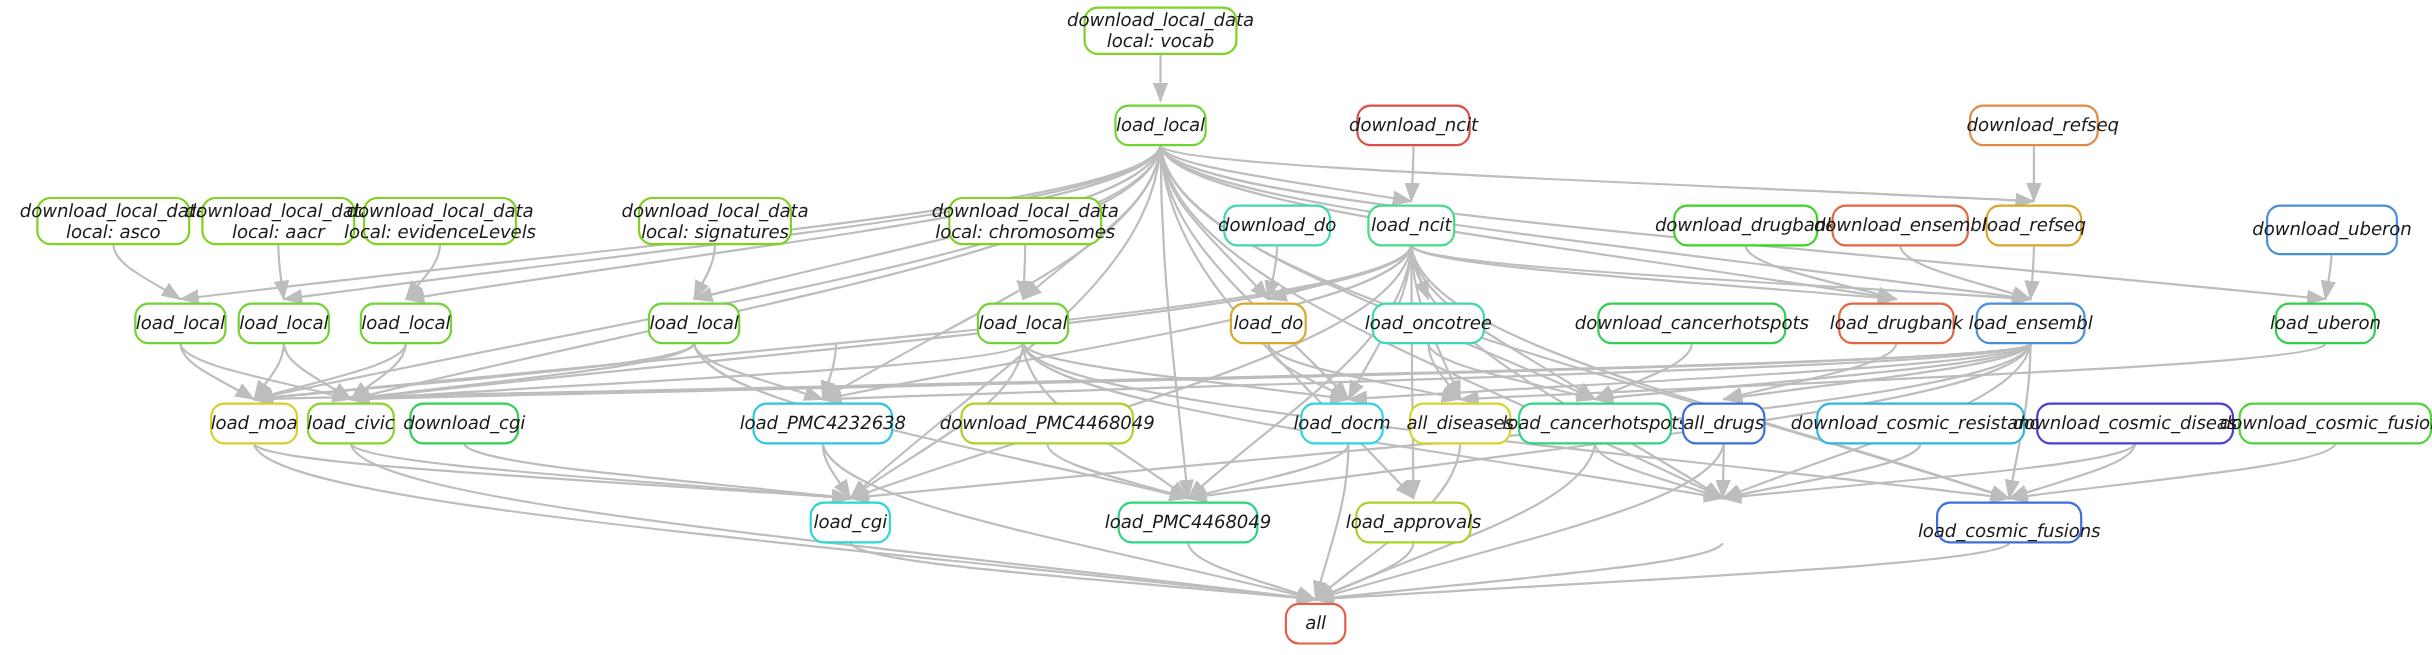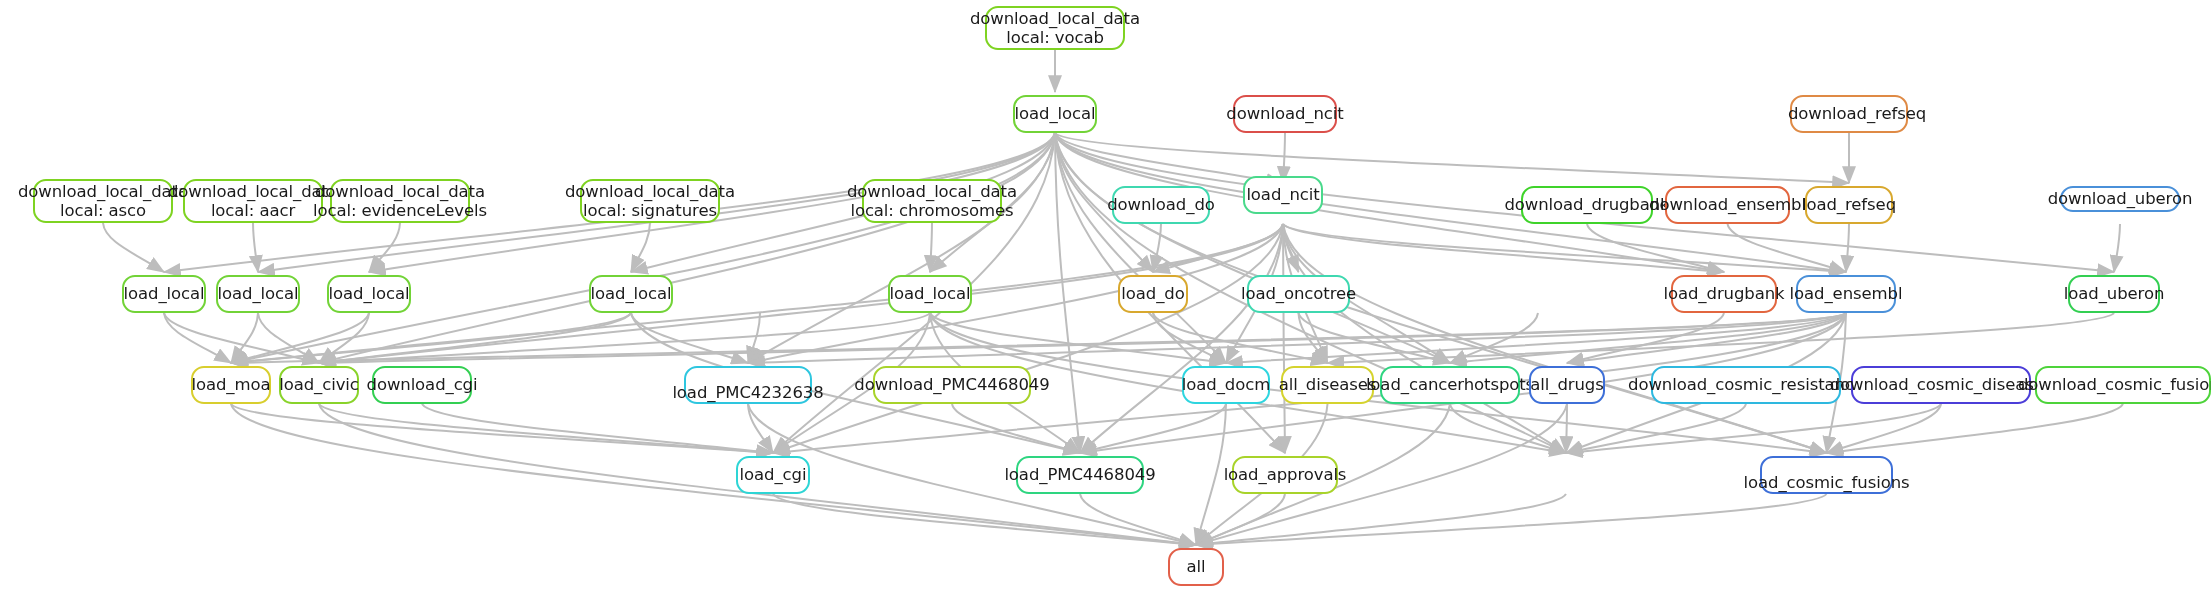--- a/index.html
+++ b/index.html
@@ -9,20 +9,21 @@
   }
   body {
     font-family: "DejaVu Sans", "Liberation Sans", sans-serif;
   }
   #dag-canvas {
     position: relative;
     width: 2211px;
     height: 595px;
     background: #ffffff;
     overflow: hidden;
+    font-style: italic;
   }
   #edge-layer {
     position: absolute;
     left: 0;
     top: 0;
     width: 2211px;
     height: 595px;
     pointer-events: none;
   }
   #node-layer {
@@ -207,33 +208,33 @@
         <span class="node-label">download_local_data</span>
         <span class="line2">local: signatures</span>
       </div>
       <div class="dag-node" style="left: 862px; top: 179px; width: 140px; height: 44px; border-color: rgb(126, 211, 33);">
         <span class="node-label">download_local_data</span>
         <span class="line2">local: chromosomes</span>
       </div>
       <div class="dag-node" style="left: 1112px; top: 186px; width: 98px; height: 38px; border-color: rgb(63, 216, 176);">
         <span class="node-label">download_do</span>
       </div>
-      <div class="dag-node" style="left: 1243px; top: 176px; width: 80px; height: 38px; border-color: rgb(73, 217, 139);">
+      <div class="dag-node" style="left: 1243px; top: 186px; width: 80px; height: 38px; border-color: rgb(73, 217, 139);">
         <span class="node-label">load_ncit</span>
       </div>
       <div class="dag-node" style="left: 1521px; top: 186px; width: 132px; height: 38px; border-color: rgb(63, 211, 42);">
         <span class="node-label">download_drugbank</span>
       </div>
       <div class="dag-node" style="left: 1665px; top: 186px; width: 125px; height: 38px; border-color: rgb(226, 102, 63);">
         <span class="node-label">download_ensembl</span>
       </div>
       <div class="dag-node" style="left: 1805px; top: 186px; width: 88px; height: 38px; border-color: rgb(216, 168, 46);">
         <span class="node-label">load_refseq</span>
       </div>
-      <div class="dag-node" style="left: 2060px; top: 186px; width: 120px; height: 26px; border-color: rgb(74, 144, 217);">
+      <div class="dag-node" style="left: 2060px; top: 186px; width: 120px; height: 46px; border-color: rgb(74, 144, 217);">
         <span class="node-label">download_uberon</span>
       </div>
       <div class="dag-node" style="left: 122px; top: 275px; width: 84px; height: 38px; border-color: rgb(114, 211, 55);">
         <span class="node-label">load_local</span>
       </div>
       <div class="dag-node" style="left: 216px; top: 275px; width: 84px; height: 38px; border-color: rgb(114, 211, 55);">
         <span class="node-label">load_local</span>
       </div>
       <div class="dag-node" style="left: 327px; top: 275px; width: 84px; height: 38px; border-color: rgb(114, 211, 55);">
         <span class="node-label">load_local</span>
@@ -243,45 +244,48 @@
       </div>
       <div class="dag-node" style="left: 888px; top: 275px; width: 84px; height: 38px; border-color: rgb(114, 211, 55);">
         <span class="node-label">load_local</span>
       </div>
       <div class="dag-node" style="left: 1118px; top: 275px; width: 70px; height: 38px; border-color: rgb(216, 168, 46);">
         <span class="node-label">load_do</span>
       </div>
       <div class="dag-node" style="left: 1247px; top: 275px; width: 103px; height: 38px; border-color: rgb(63, 216, 176);">
         <span class="node-label">load_oncotree</span>
       </div>
+      <div class="dag-node" style="left: 1452px; top: 275px; width: 172px; height: 38px; border-color: rgb(51, 207, 82);">
+        <span class="node-label">download_cancerhotspots</span>
+      </div>
       <div class="dag-node" style="left: 1671px; top: 275px; width: 106px; height: 38px; border-color: rgb(226, 102, 63);">
         <span class="node-label">load_drugbank</span>
       </div>
       <div class="dag-node" style="left: 1796px; top: 275px; width: 100px; height: 38px; border-color: rgb(74, 144, 217);">
         <span class="node-label">load_ensembl</span>
       </div>
       <div class="dag-node" style="left: 2068px; top: 275px; width: 92px; height: 38px; border-color: rgb(51, 207, 82);">
         <span class="node-label">load_uberon</span>
       </div>
       <div class="dag-node" style="left: 191px; top: 366px; width: 80px; height: 38px; border-color: rgb(216, 206, 46);">
         <span class="node-label">load_moa</span>
       </div>
       <div class="dag-node" style="left: 279px; top: 366px; width: 80px; height: 38px; border-color: rgb(137, 211, 42);">
         <span class="node-label">load_civic</span>
       </div>
       <div class="dag-node" style="left: 372px; top: 366px; width: 100px; height: 38px; border-color: rgb(51, 207, 82);">
         <span class="node-label">download_cgi</span>
       </div>
-      <div class="dag-node" style="left: 684px; top: 366px; width: 128px; height: 38px; border-color: rgb(46, 198, 223); justify-content: flex-end;">
+      <div class="dag-node" style="left: 684px; top: 366px; width: 128px; height: 38px; border-color: rgb(46, 198, 223);">
         <span class="node-label">load_PMC4232638</span>
       </div>
       <div class="dag-node" style="left: 873px; top: 366px; width: 158px; height: 38px; border-color: rgb(168, 211, 42);">
         <span class="node-label">download_PMC4468049</span>
       </div>
-      <div class="dag-node" style="left: 1182px; top: 366px; width: 88px; height: 38px; border-color: rgb(46, 213, 223);">
+      <div class="dag-node" style="left: 1182px; top: 366px; width: 76px; height: 38px; border-color: rgb(46, 213, 223);">
         <span class="node-label">load_docm</span>
       </div>
       <div class="dag-node" style="left: 1281px; top: 366px; width: 93px; height: 38px; border-color: rgb(213, 211, 46);">
         <span class="node-label">all_diseases</span>
       </div>
       <div class="dag-node" style="left: 1380px; top: 366px; width: 140px; height: 38px; border-color: rgb(46, 213, 128);">
         <span class="node-label">load_cancerhotspots</span>
       </div>
       <div class="dag-node" style="left: 1529px; top: 366px; width: 76px; height: 38px; border-color: rgb(61, 111, 216); text-align: right;">
         <span class="node-label">all_drugs</span>

